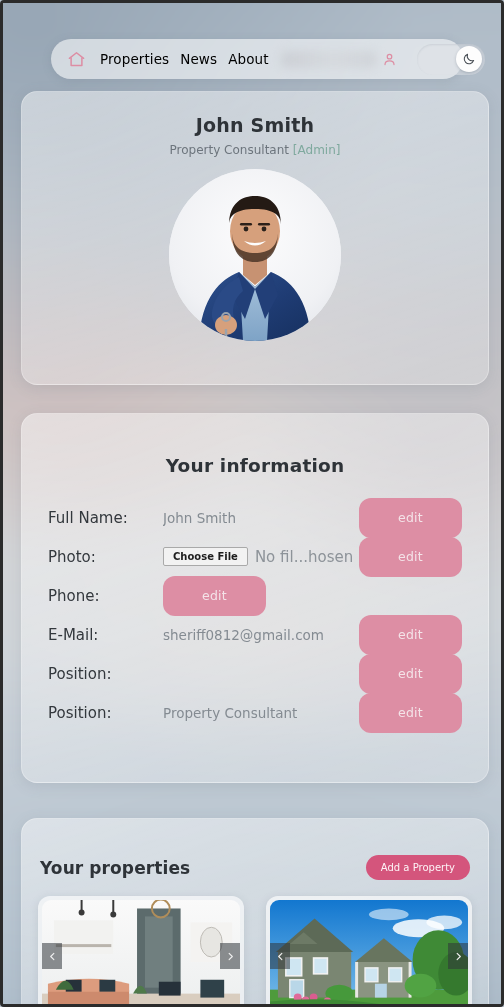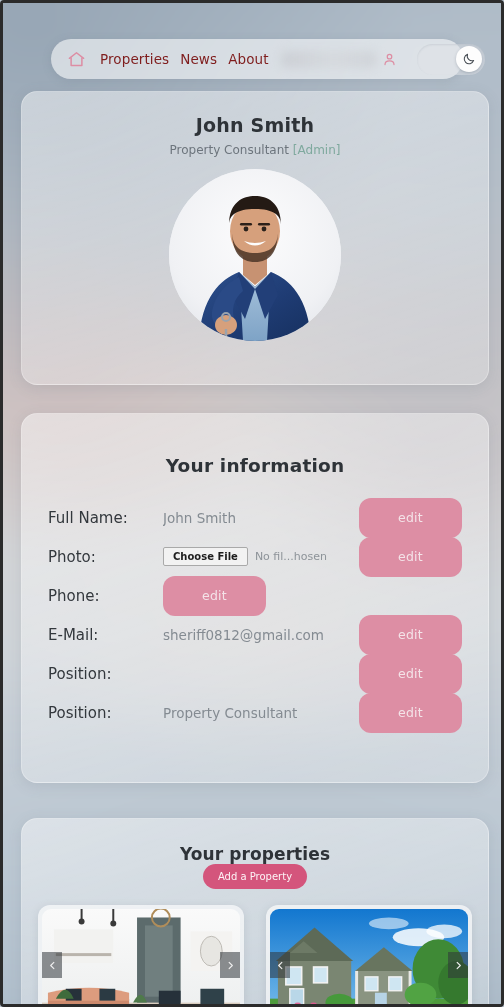--- a/index.html
+++ b/index.html
@@ -71,21 +71,21 @@
     display: flex;
     align-items: center;
     padding: 0 12px 0 16px;
   }
 
   .home-icon { width: 19px; height: 19px; flex: none; margin-right: 14px; display:block; }
 
   .nav-links { display: flex; align-items: center; gap: 11px; }
 
   .nav-link {
-    color: #7f1d1d;
+    color: #000000;
     font-size: 13.5px;
     letter-spacing: .1px;
     text-decoration: none;
     white-space: nowrap;
   }
 
   .nav-blur {
     width: 96px;
     height: 17px;
     margin-left: 12px;
@@ -223,32 +223,31 @@
     background: #f2f2f2;
     border: 1px solid #a9a9a9;
     border-radius: 2px;
     padding: 3px 9px;
     font-size: 10px;
     font-weight: bold;
     color: #1d1d1d;
     font-family: inherit;
     cursor: pointer;
   }
-  .file-name { font-size: 11px; color: #8d9399; white-space: nowrap; }
+  .file-name { font-size: 15px; color: #8d9399; white-space: nowrap; }
 
   
   #properties-card { top: 815px; height: 210px; padding: 0 16px; }
 
   .props-head {
     display: flex;
     align-items: center;
     justify-content: space-between;
-    margin-top: 25px;
+    margin-top: 36px;
     padding: 0 2px;
-    flex-direction: column;
   }
   .props-title {
     font-size: 17px;
     font-weight: bold;
     color: #2e3338;
     letter-spacing: .1px;
   }
   .add-btn {
     border: none;
     border-radius: 14px;

